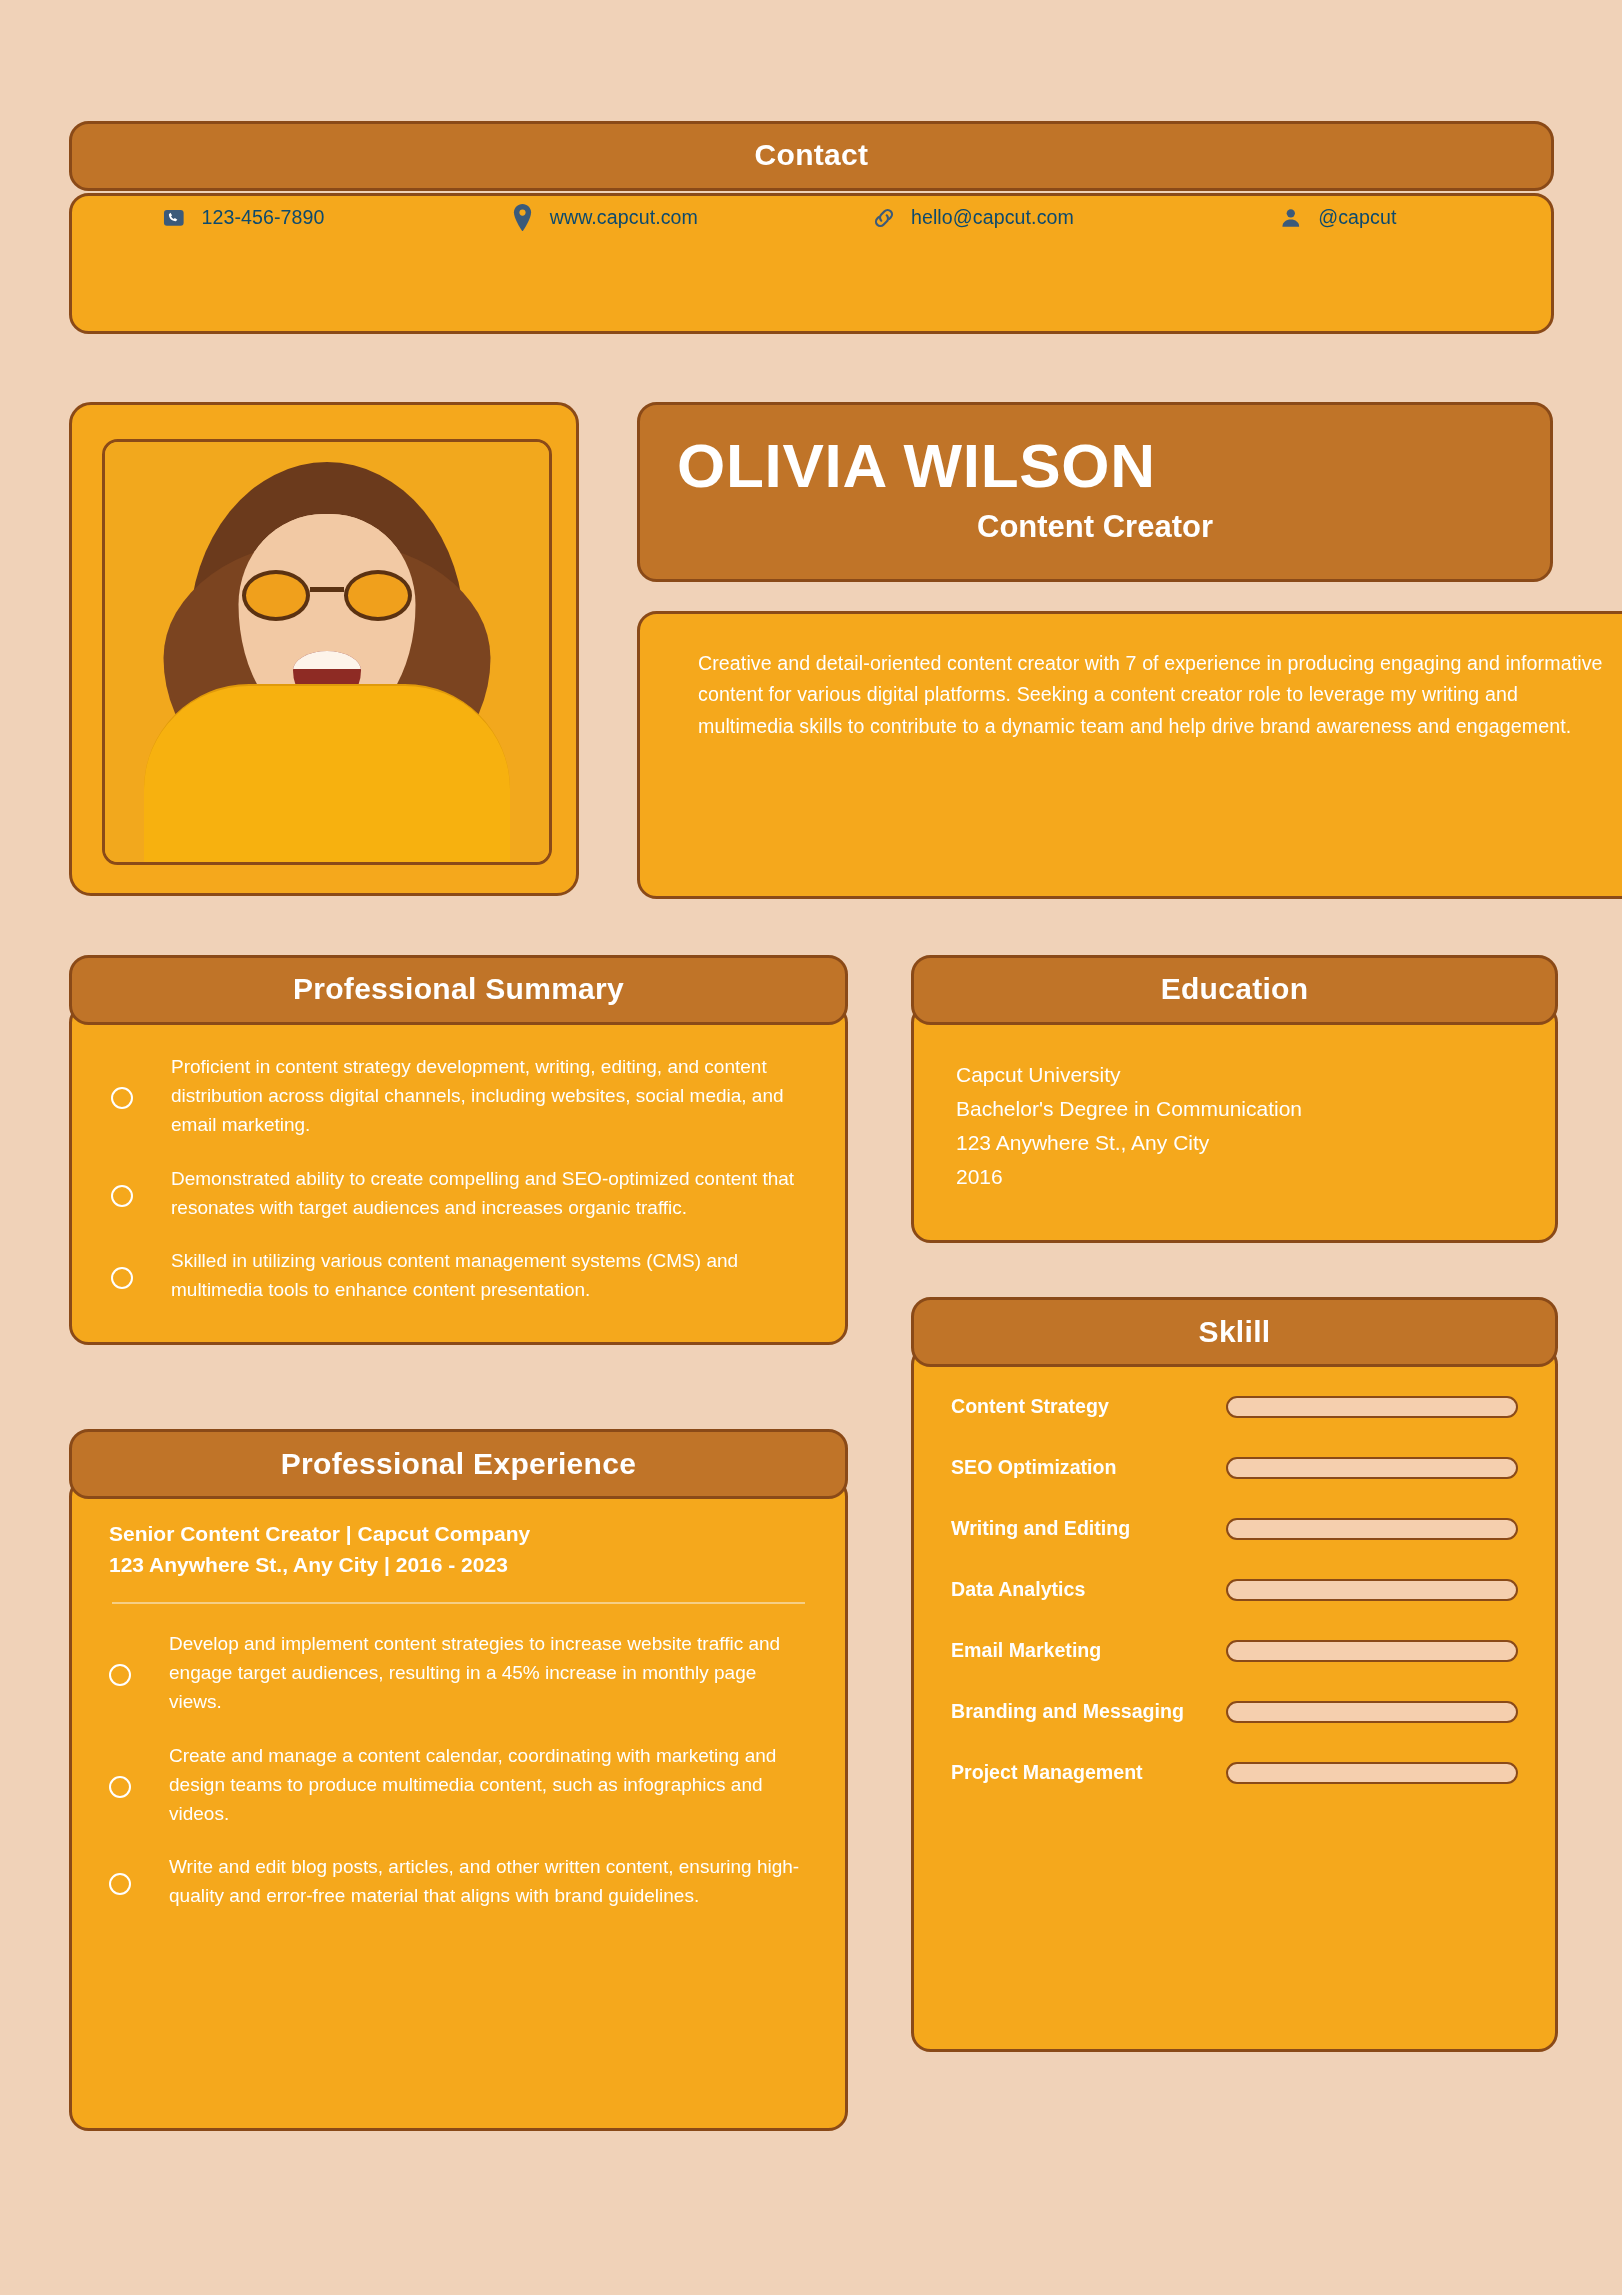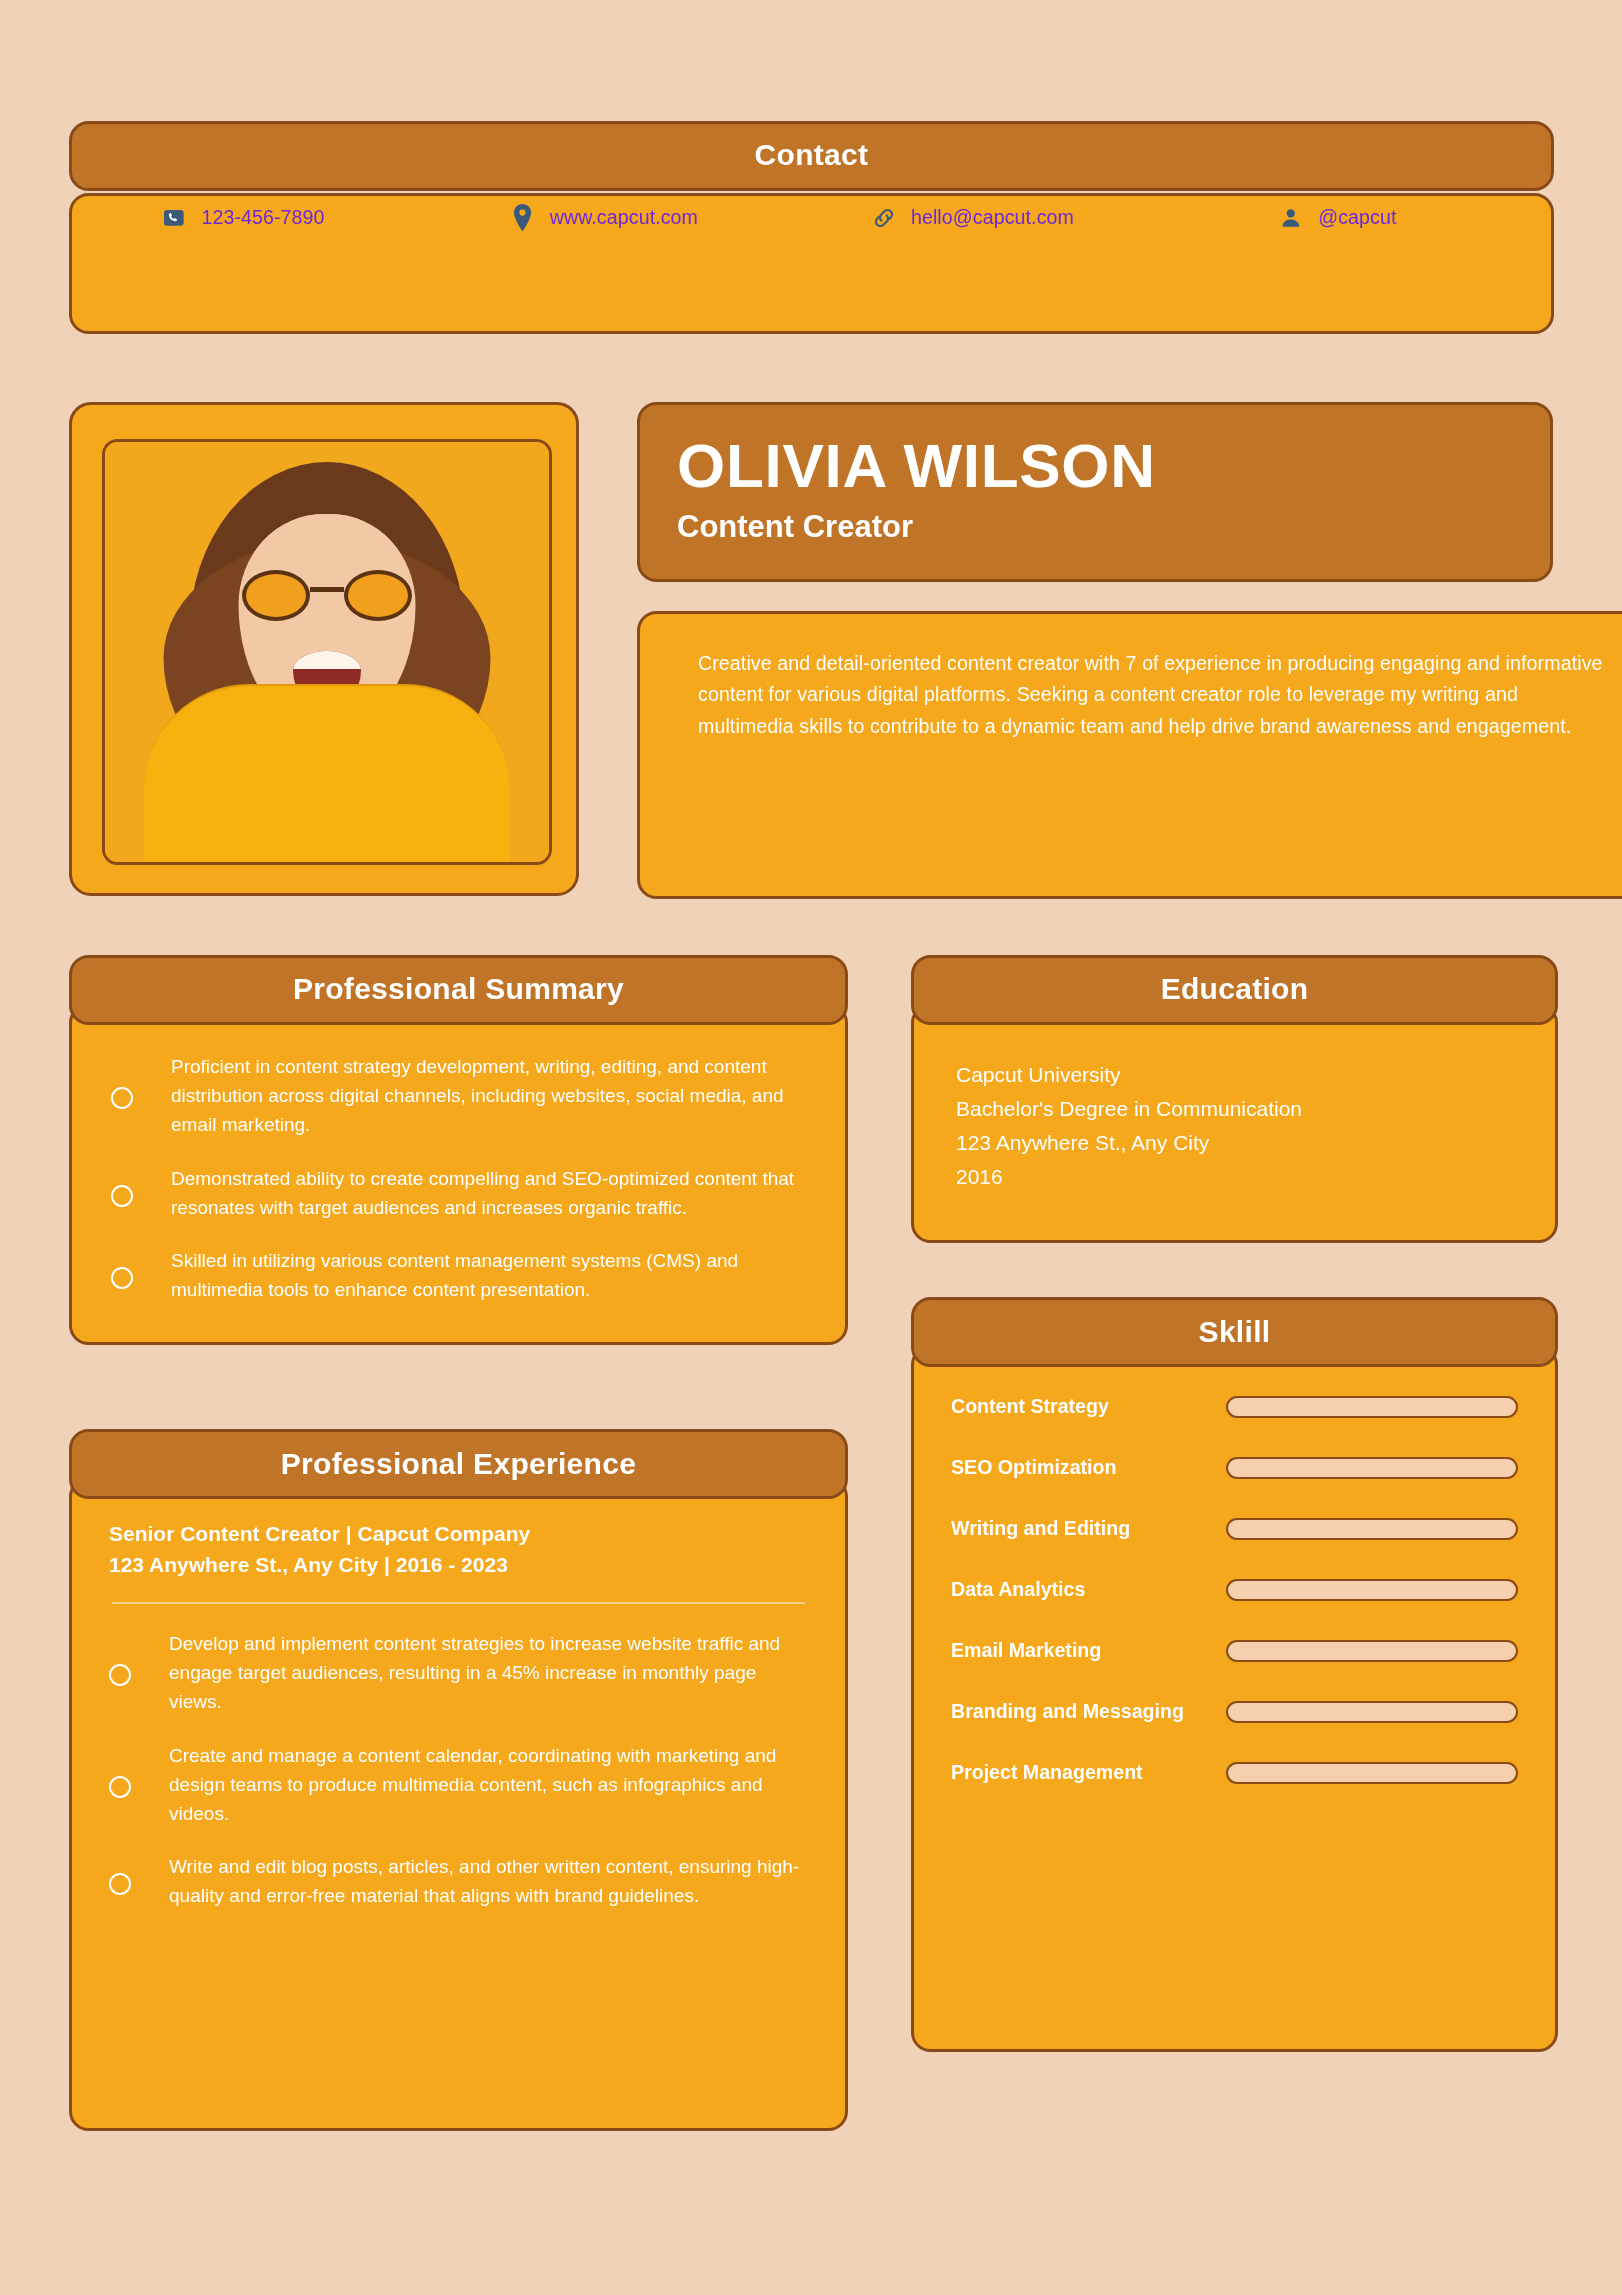--- a/index.html
+++ b/index.html
@@ -75,21 +75,21 @@
     display: flex;
     align-items: center;
     gap: 14.4px;
     padding-left: 92px;
     box-sizing: border-box;
   }
   .contact-item:nth-child(2) { padding-left: 72px; }
   .contact-item:nth-child(3) { padding-left: 85px; }
   .contact-item:nth-child(4) { padding-left: 131px; }
   .contact-item .ci-text {
-    color: #6d28d9;
+    color: #0c4a6e;
     font-size: 19.6px;
     letter-spacing: 0.1px;
     white-space: nowrap;
   }
   .ci-icon {
     width: 26px;
     height: 29px;
     display: flex;
     align-items: center;
     justify-content: center;
@@ -240,20 +240,21 @@
     font-size: 62px;
     font-weight: bold;
     letter-spacing: 0.7px;
     line-height: 1.05;
   }
   .name-card .role {
     color: #ffffff;
     font-size: 31px;
     font-weight: bold;
     margin-top: 11.8px;
+    text-align: center;
   }
   .about-card {
     position: absolute;
     left: 568px;
     top: 209px;
     width: 1035px;
     height: 288px;
     border-radius: 19.6px;
     padding: 34px 58px;
     box-sizing: border-box;

